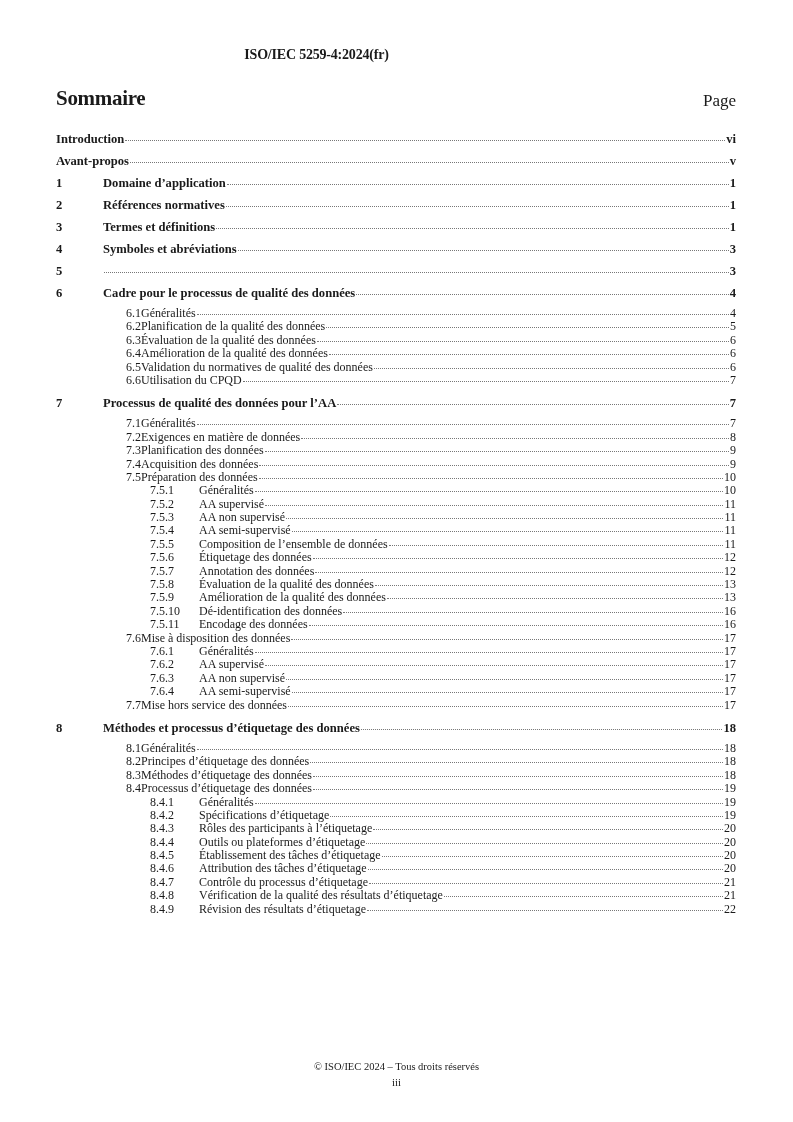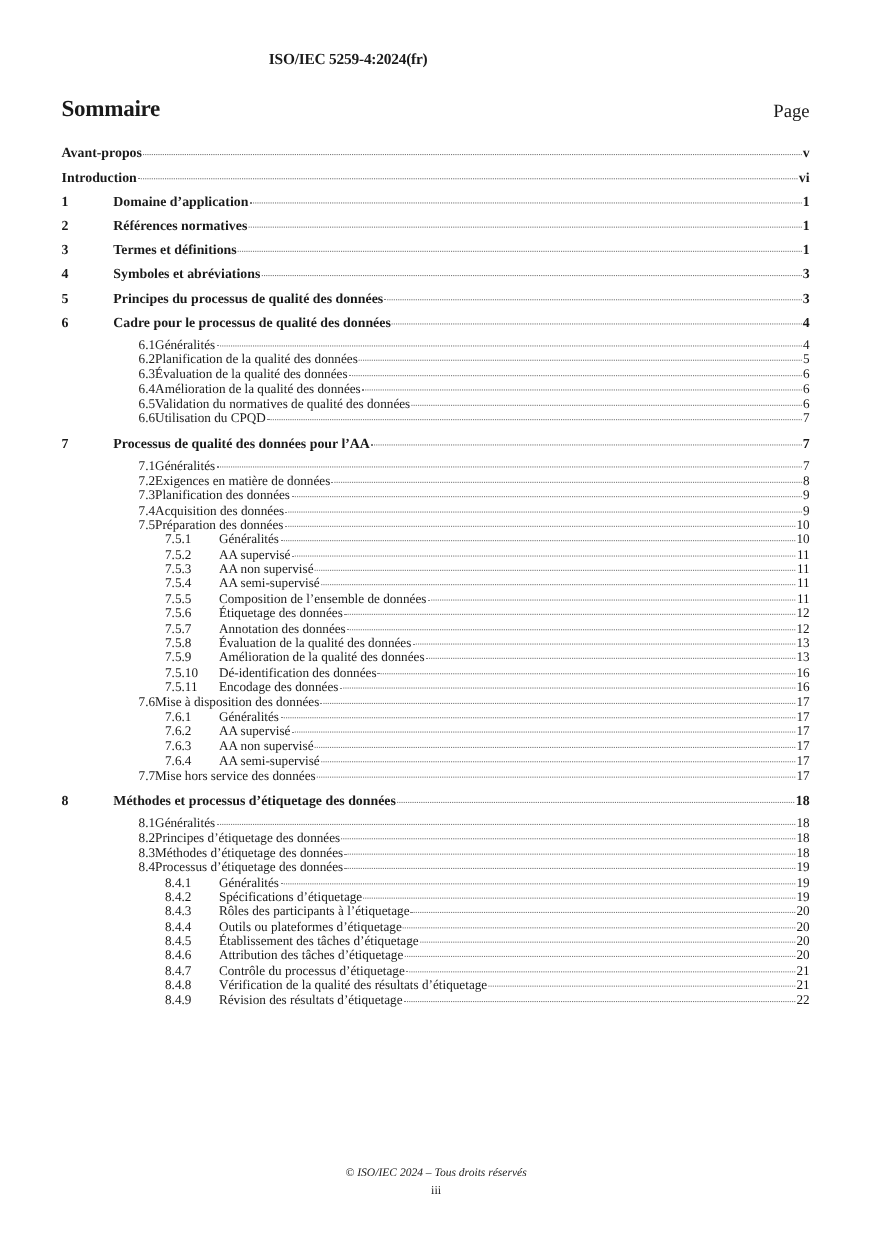--- a/index.html
+++ b/index.html
@@ -94,43 +94,43 @@
       text-align: right;
     }
     .footer {
       position: absolute;
       left: 0;
       width: 793px;
       text-align: center;
       font-family: "Liberation Serif", "DejaVu Serif", serif;
       font-size: 10.5px;
     }
-    .footer.copy { top: 1061px; font-style: italic; }
+    .footer.copy { top: 1061px; }
     .footer.pno { top: 1076px; font-size: 11px; }
   </style>
 </head>
 <body>
 
 <div class="page-header">ISO/IEC 5259-4:2024(fr)</div>
 
 <div class="title-row">
   <span class="title">Sommaire</span>
   <span class="page-col-label">Page</span>
 </div>
 
 <div class="toc" id="toc">
     <div class="toc-row lvl0">
+      <span class="label">Introduction</span>
+      <span class="leader"></span>
+      <span class="pg">vi</span>
+    </div>
+    <div class="toc-row lvl0">
       <span class="label">Avant-propos</span>
       <span class="leader"></span>
       <span class="pg">v</span>
-    </div>
-    <div class="toc-row lvl0">
-      <span class="label">Introduction</span>
-      <span class="leader"></span>
-      <span class="pg">vi</span>
     </div>
     <div class="toc-row lvl0">
       <span class="num">1</span>
       <span class="label">Domaine d’application</span>
       <span class="leader"></span>
       <span class="pg">1</span>
     </div>
     <div class="toc-row lvl0">
       <span class="num">2</span>
       <span class="label">Références normatives</span>
@@ -144,21 +144,20 @@
       <span class="pg">1</span>
     </div>
     <div class="toc-row lvl0">
       <span class="num">4</span>
       <span class="label">Symboles et abréviations</span>
       <span class="leader"></span>
       <span class="pg">3</span>
     </div>
     <div class="toc-row lvl0">
       <span class="num">5</span>
-      <span class="label">Principes du processus de qualité des données</span>
       <span class="leader"></span>
       <span class="pg">3</span>
     </div>
     <div class="toc-row lvl0">
       <span class="num">6</span>
       <span class="label">Cadre pour le processus de qualité des données</span>
       <span class="leader"></span>
       <span class="pg">4</span>
     </div>
     <div class="toc-row lvl1">

